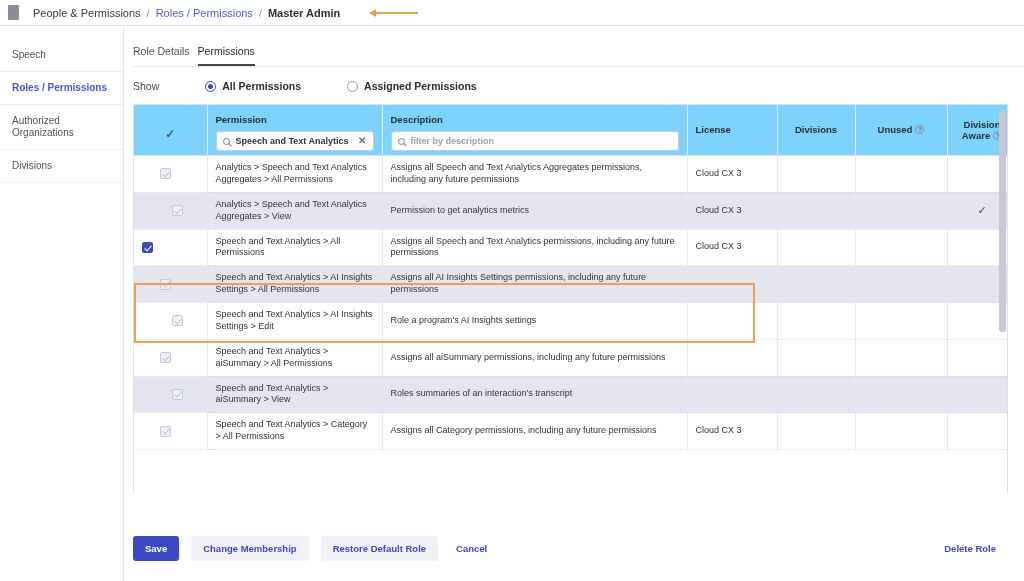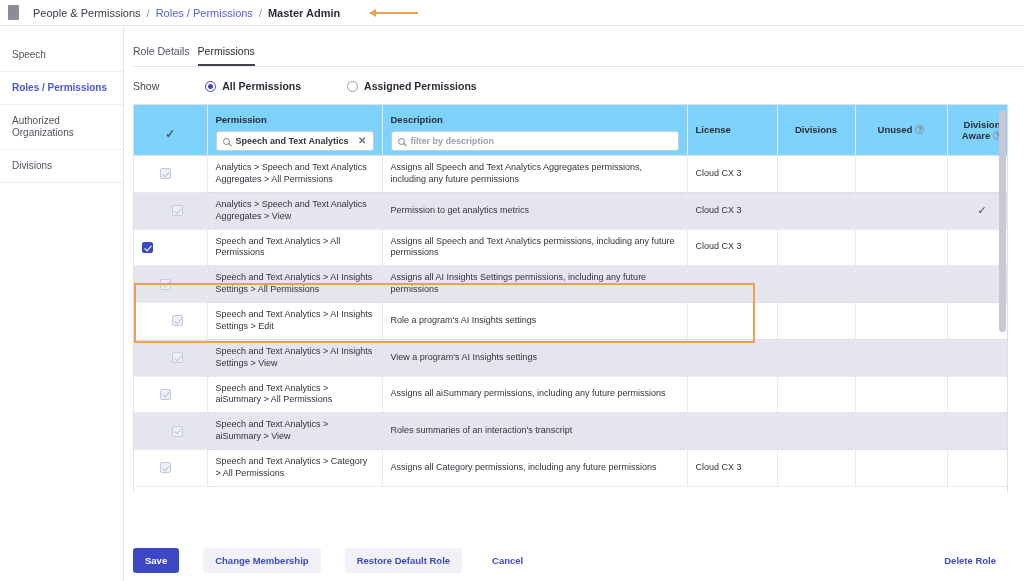--- a/index.html
+++ b/index.html
@@ -176,21 +176,21 @@
   .pg.num { color: #3a3a46; }
   .pg.cur {
     background: #e3e4f5; color: #3a42b8; font-weight: 700;
     width: 19px; height: 19px; border-radius: 3px;
     display: flex; align-items: center; justify-content: center;
   }
 
   
   .footer {
     position: absolute; left: 133px; right: 16px; top: 536px;
-    display: flex; align-items: center; gap: 24px; margin-top: 12px;
+    display: flex; align-items: center; gap: 12px;
   }
   .btn {
     font-size: 9.5px; font-weight: 700; border-radius: 3px;
     padding: 7px 12px; white-space: nowrap; border: none;
   }
   .btn.primary { background: #3d49c4; color: #fff; }
   .btn.ghost { background: #f1f1f7; color: #3d49c4; }
   .btn.plain { background: transparent; color: #3d49c4; padding: 7px 6px; }
   .btn.danger { background: transparent; color: #3d49c4; margin-left: auto; }
 </style>
@@ -347,33 +347,20 @@
                   <span class="cb ind2 dim"></span>
                 </div>
               </td>
               <td>Speech and Text Analytics &gt; AI Insights Settings &gt; Edit</td>
               <td>Role a program's AI Insights settings</td>
               <td></td>
               <td style="text-align: center;"></td>
               <td style="text-align: center;"></td>
               <td style="text-align: center;"></td>
             </tr>
-            <tr class="alt">
-              <td class="cb-cell">
-                <div class="cb-inner">
-                  <span class="cb ind2 dim"></span>
-                </div>
-              </td>
-              <td>Speech and Text Analytics &gt; AI Insights Settings &gt; View</td>
-              <td>View a program's AI Insights settings</td>
-              <td></td>
-              <td style="text-align: center;"></td>
-              <td style="text-align: center;"></td>
-              <td style="text-align: center;"></td>
-            </tr>
             <tr class="">
               <td class="cb-cell">
                 <div class="cb-inner">
                   <span class="cb ind1 dim"></span>
                 </div>
               </td>
               <td>Speech and Text Analytics &gt; aiSummary &gt; All Permissions</td>
               <td>Assigns all aiSummary permissions, including any future permissions</td>
               <td></td>
               <td style="text-align: center;"></td>

